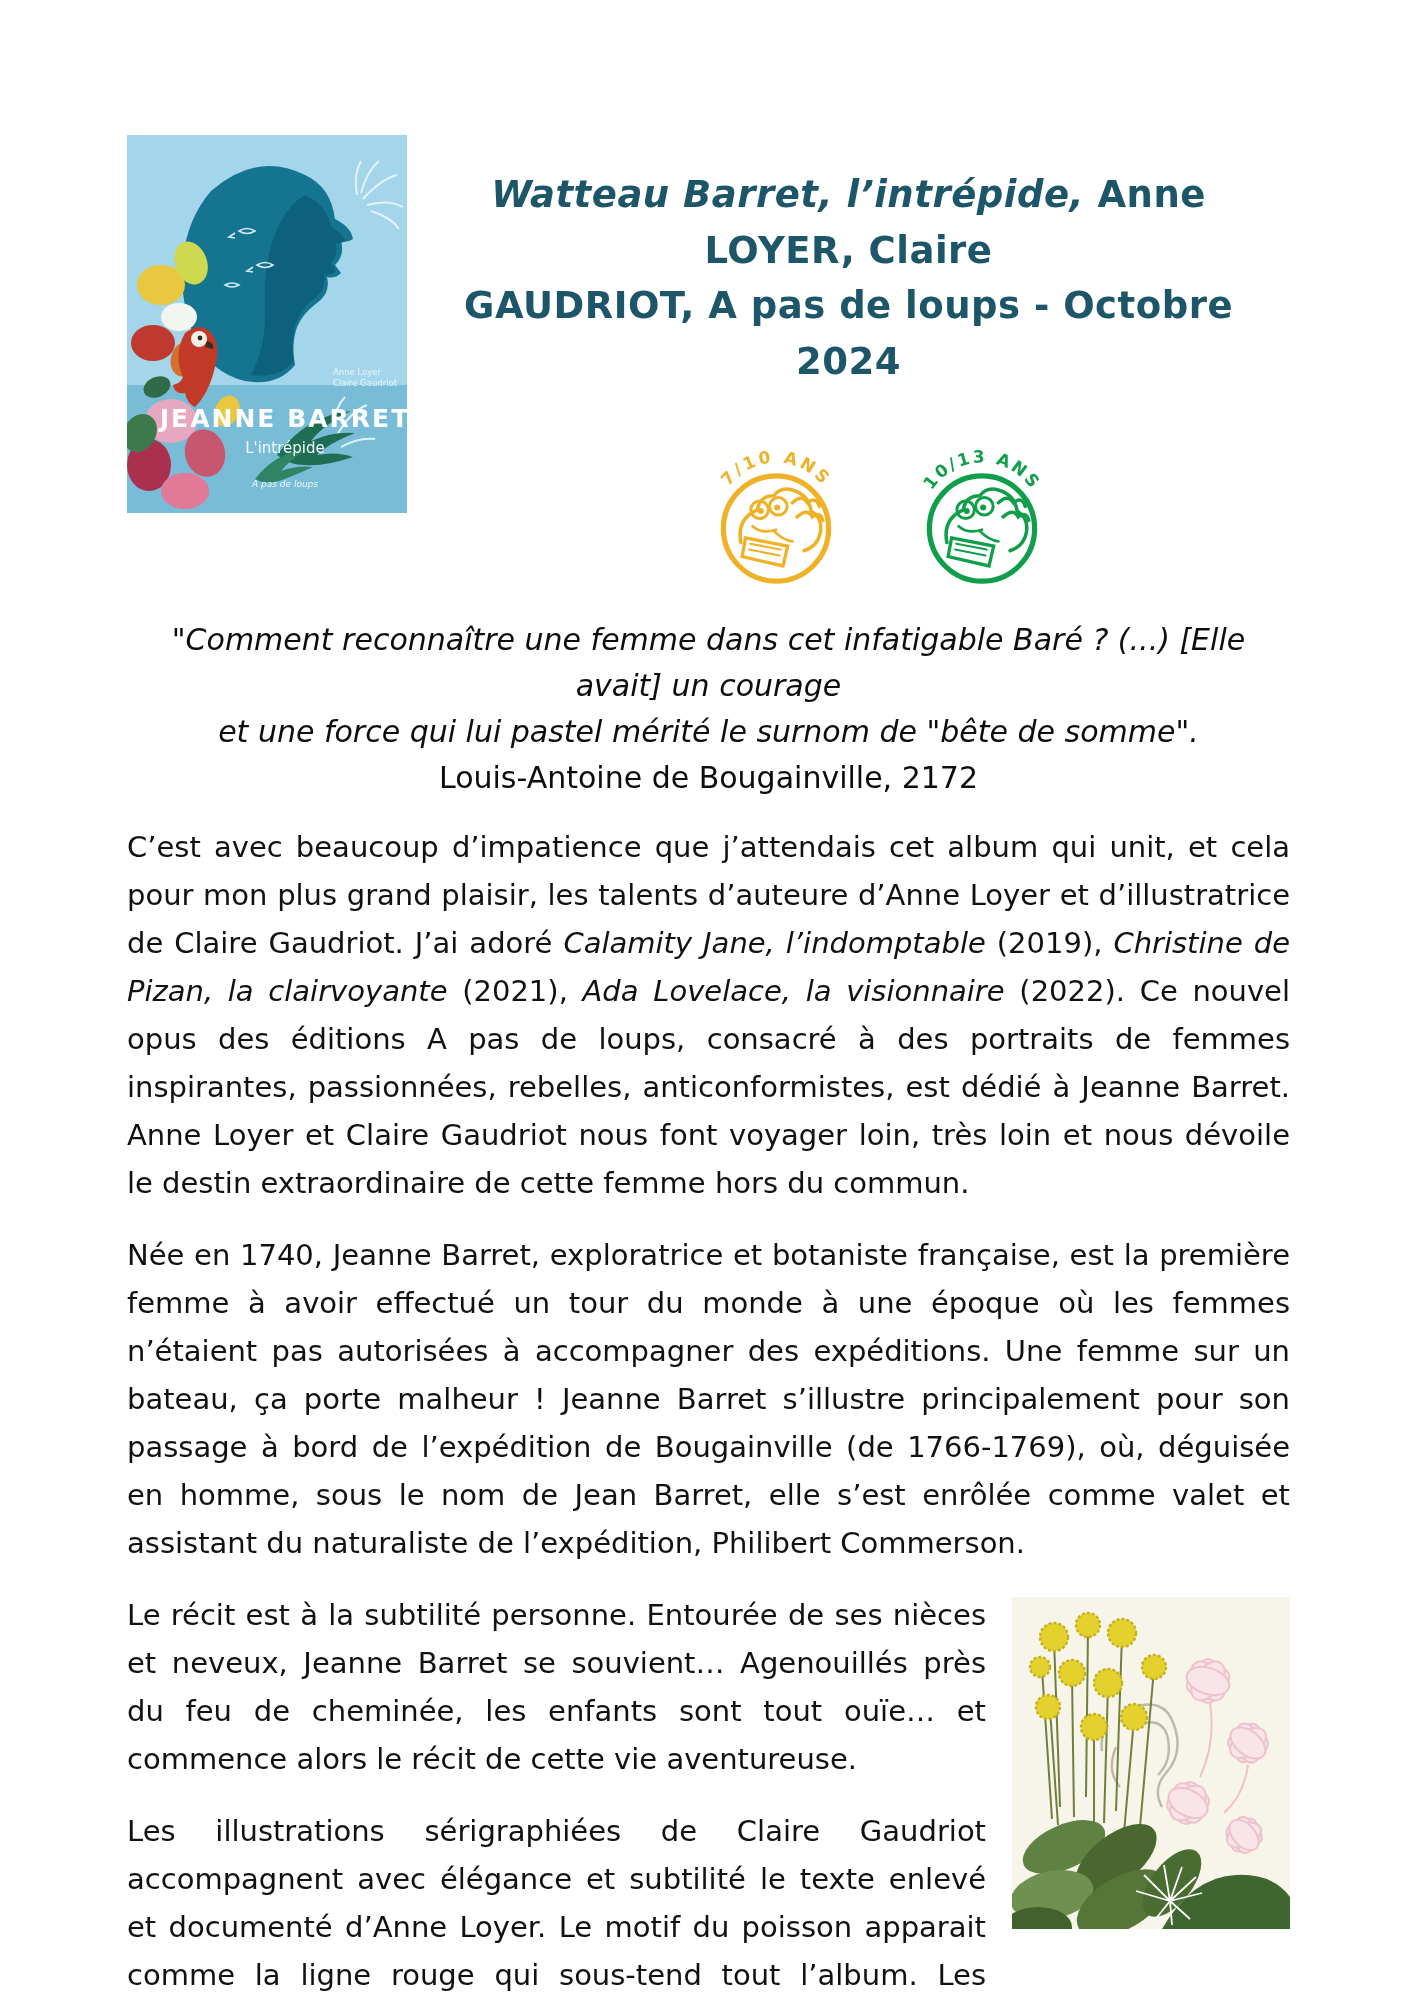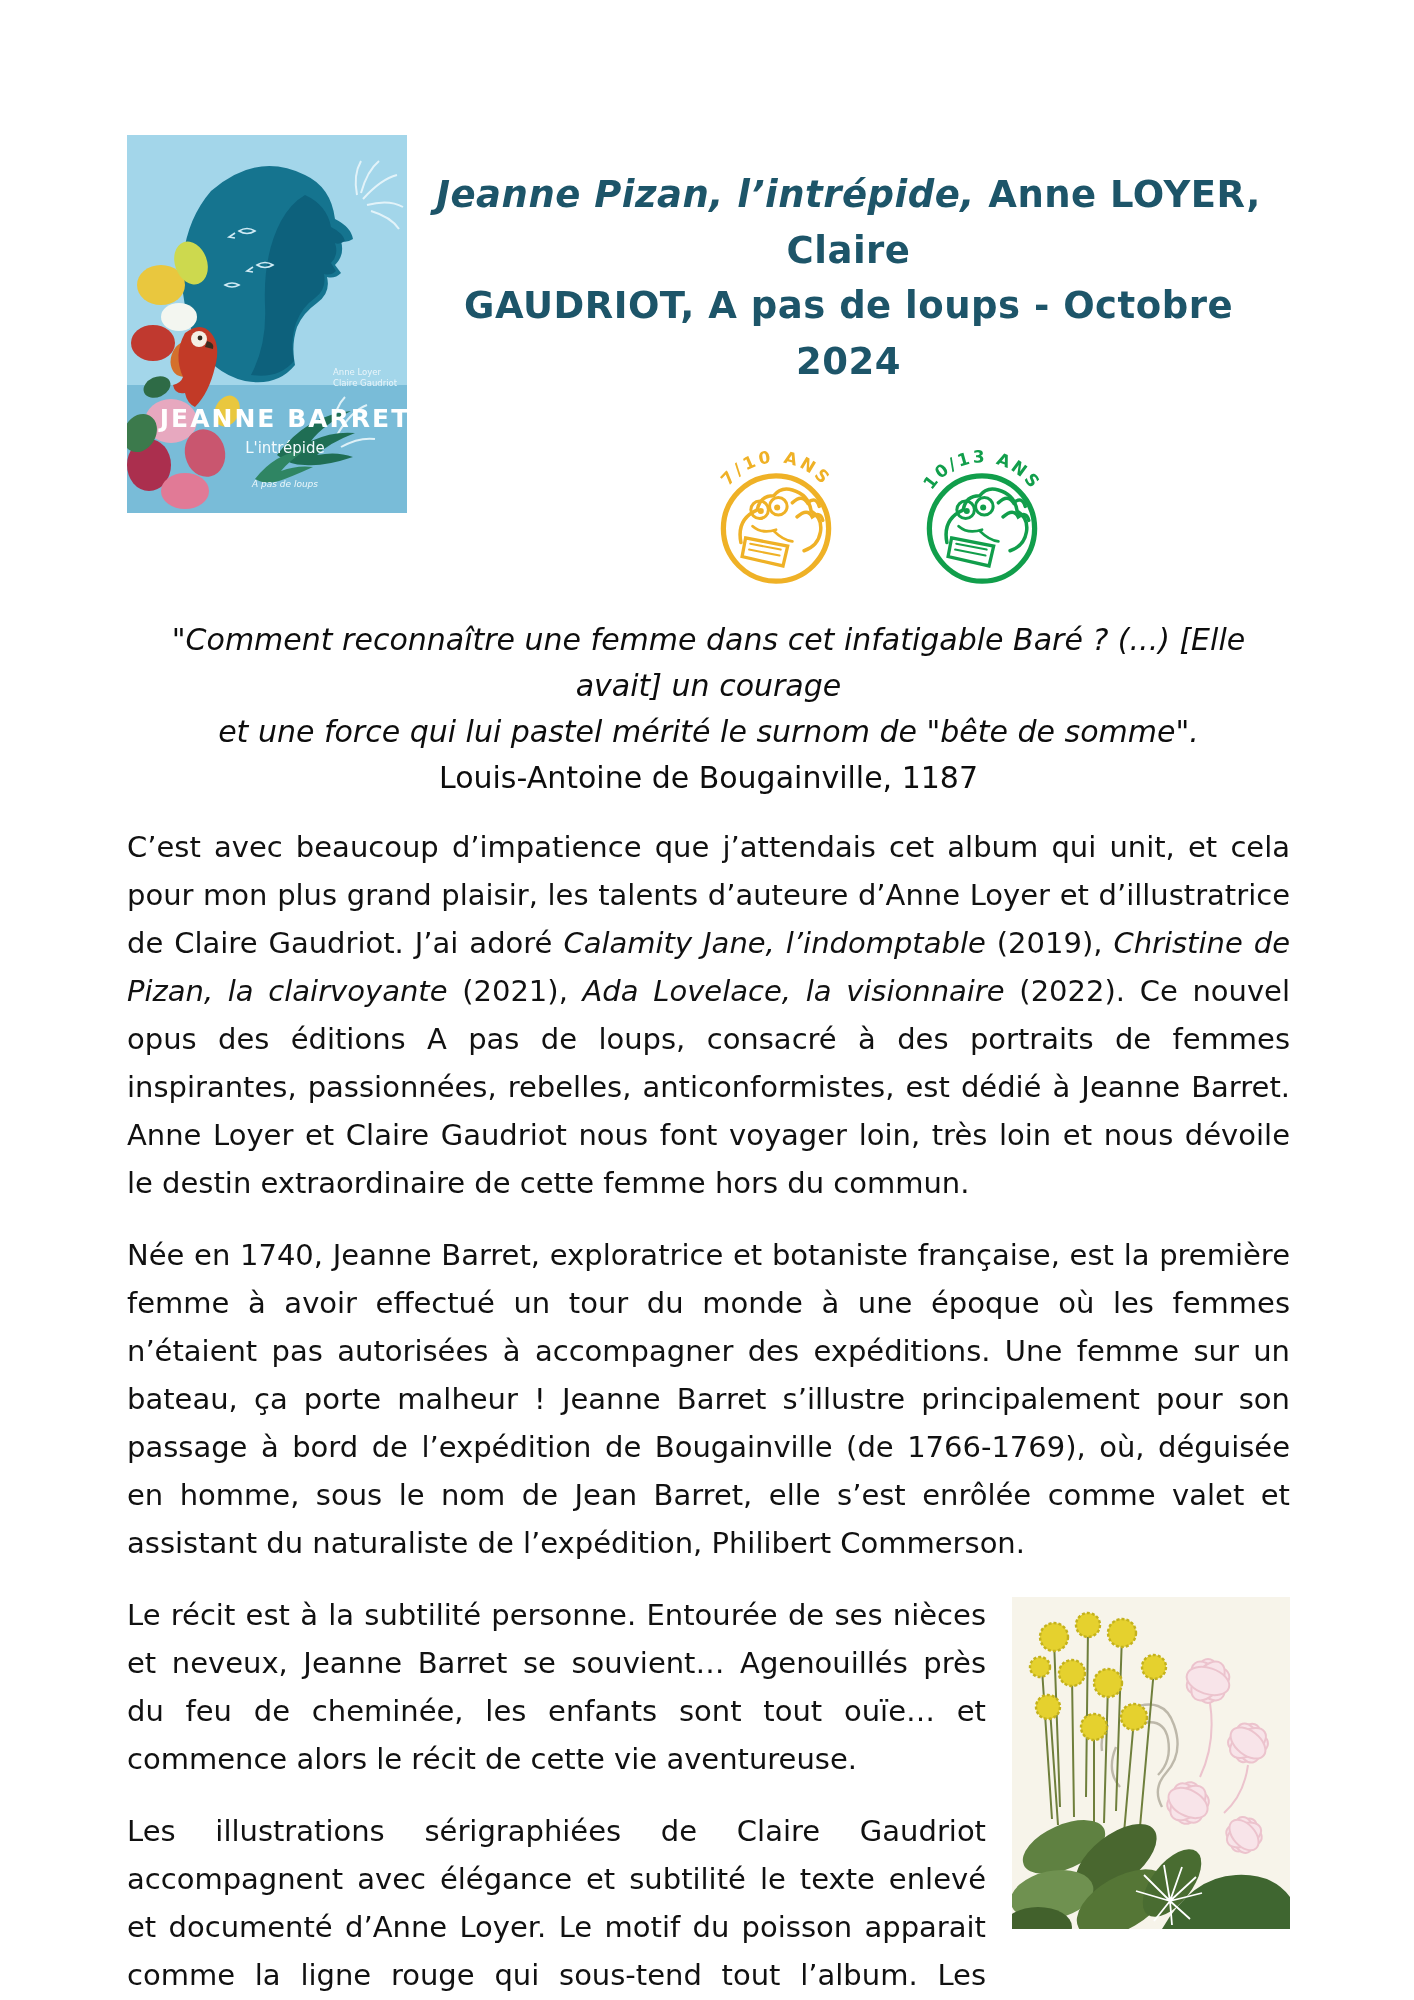--- a/index.html
+++ b/index.html
@@ -108,21 +108,21 @@
         <text x="206" y="251" font-size="8.5" fill="#e9f5fa" font-family="DejaVu Sans, sans-serif">Claire Gaudriot</text>
         <text x="158" y="292" font-size="25" font-weight="bold" fill="#ffffff" text-anchor="middle" letter-spacing="2" font-family="DejaVu Sans, sans-serif">JEANNE BARRET</text>
         <text x="158" y="318" font-size="15" fill="#f2fafd" text-anchor="middle" font-family="DejaVu Sans, sans-serif">L'intrépide</text>
         <text x="158" y="352" font-size="9" fill="#eef8fb" text-anchor="middle" font-style="italic" font-family="DejaVu Sans, sans-serif">A pas de loups</text>
       </svg>
     </div>
 
     <div class="header-right">
 
       <h1 class="doc-title">
-        <span class="t-italic">Jeanne Pizan, l’intrépide,</span><span> Anne LOYER,  Claire</span><br>
+        <span class="t-italic">Watteau Barret, l’intrépide,</span><span> Anne LOYER,  Claire</span><br>
         <span>GAUDRIOT, A pas de loups - Octobre 2024</span>
       </h1>
 
       <div class="badges">
 
         <div class="badge">
           <svg viewBox="0 0 120 130" xmlns="http://www.w3.org/2000/svg" style="color:#efb126">
             <defs>
                 <path id="arcY" d="M14,54 A50,50 0 0 1 106,54"></path>
               </defs>
@@ -173,21 +173,21 @@
           </svg>
         </div>
 
       </div>
     </div>
   </div>
 
   <div class="quote">
     <div class="q-line">"Comment reconnaître une femme dans cet infatigable Baré ? (...) [Elle avait] un courage</div>
     <div class="q-line">et une force qui lui pastel mérité le surnom de "bête de somme".</div>
-    <div class="q-attrib">Louis-Antoine de Bougainville, 1187</div>
+    <div class="q-attrib">Louis-Antoine de Bougainville, 2172</div>
   </div>
 
   <div class="body-text">
 
     <p><span>C’est avec beaucoup d’impatience que j’attendais cet album qui unit, et cela pour mon plus grand plaisir, les talents d’auteure d’Anne Loyer et d’illustratrice de Claire Gaudriot. J’ai adoré </span><i>Calamity Jane, l’indomptable</i><span> (2019), </span><i>Christine de Pizan, la clairvoyante</i><span> (2021), </span><i>Ada Lovelace, la visionnaire</i><span> (2022). Ce nouvel opus des éditions A pas de loups, consacré à des portraits de femmes inspirantes, passionnées, rebelles, anticonformistes, est dédié à Jeanne Barret. Anne Loyer et Claire Gaudriot nous font voyager loin, très loin et nous dévoile le destin extraordinaire de cette femme hors du commun.</span></p>
 
     <p>Née en 1740, Jeanne Barret, exploratrice et botaniste française, est la première femme à avoir effectué un tour du monde à une époque où les femmes n’étaient pas autorisées à accompagner des expéditions. Une femme sur un bateau, ça porte malheur ! Jeanne Barret s’illustre principalement pour son passage à bord de l’expédition de Bougainville (de 1766-1769), où, déguisée en homme, sous le nom de Jean Barret, elle s’est enrôlée comme valet et assistant du naturaliste de l’expédition, Philibert Commerson.</p>
 
     <div>
 

